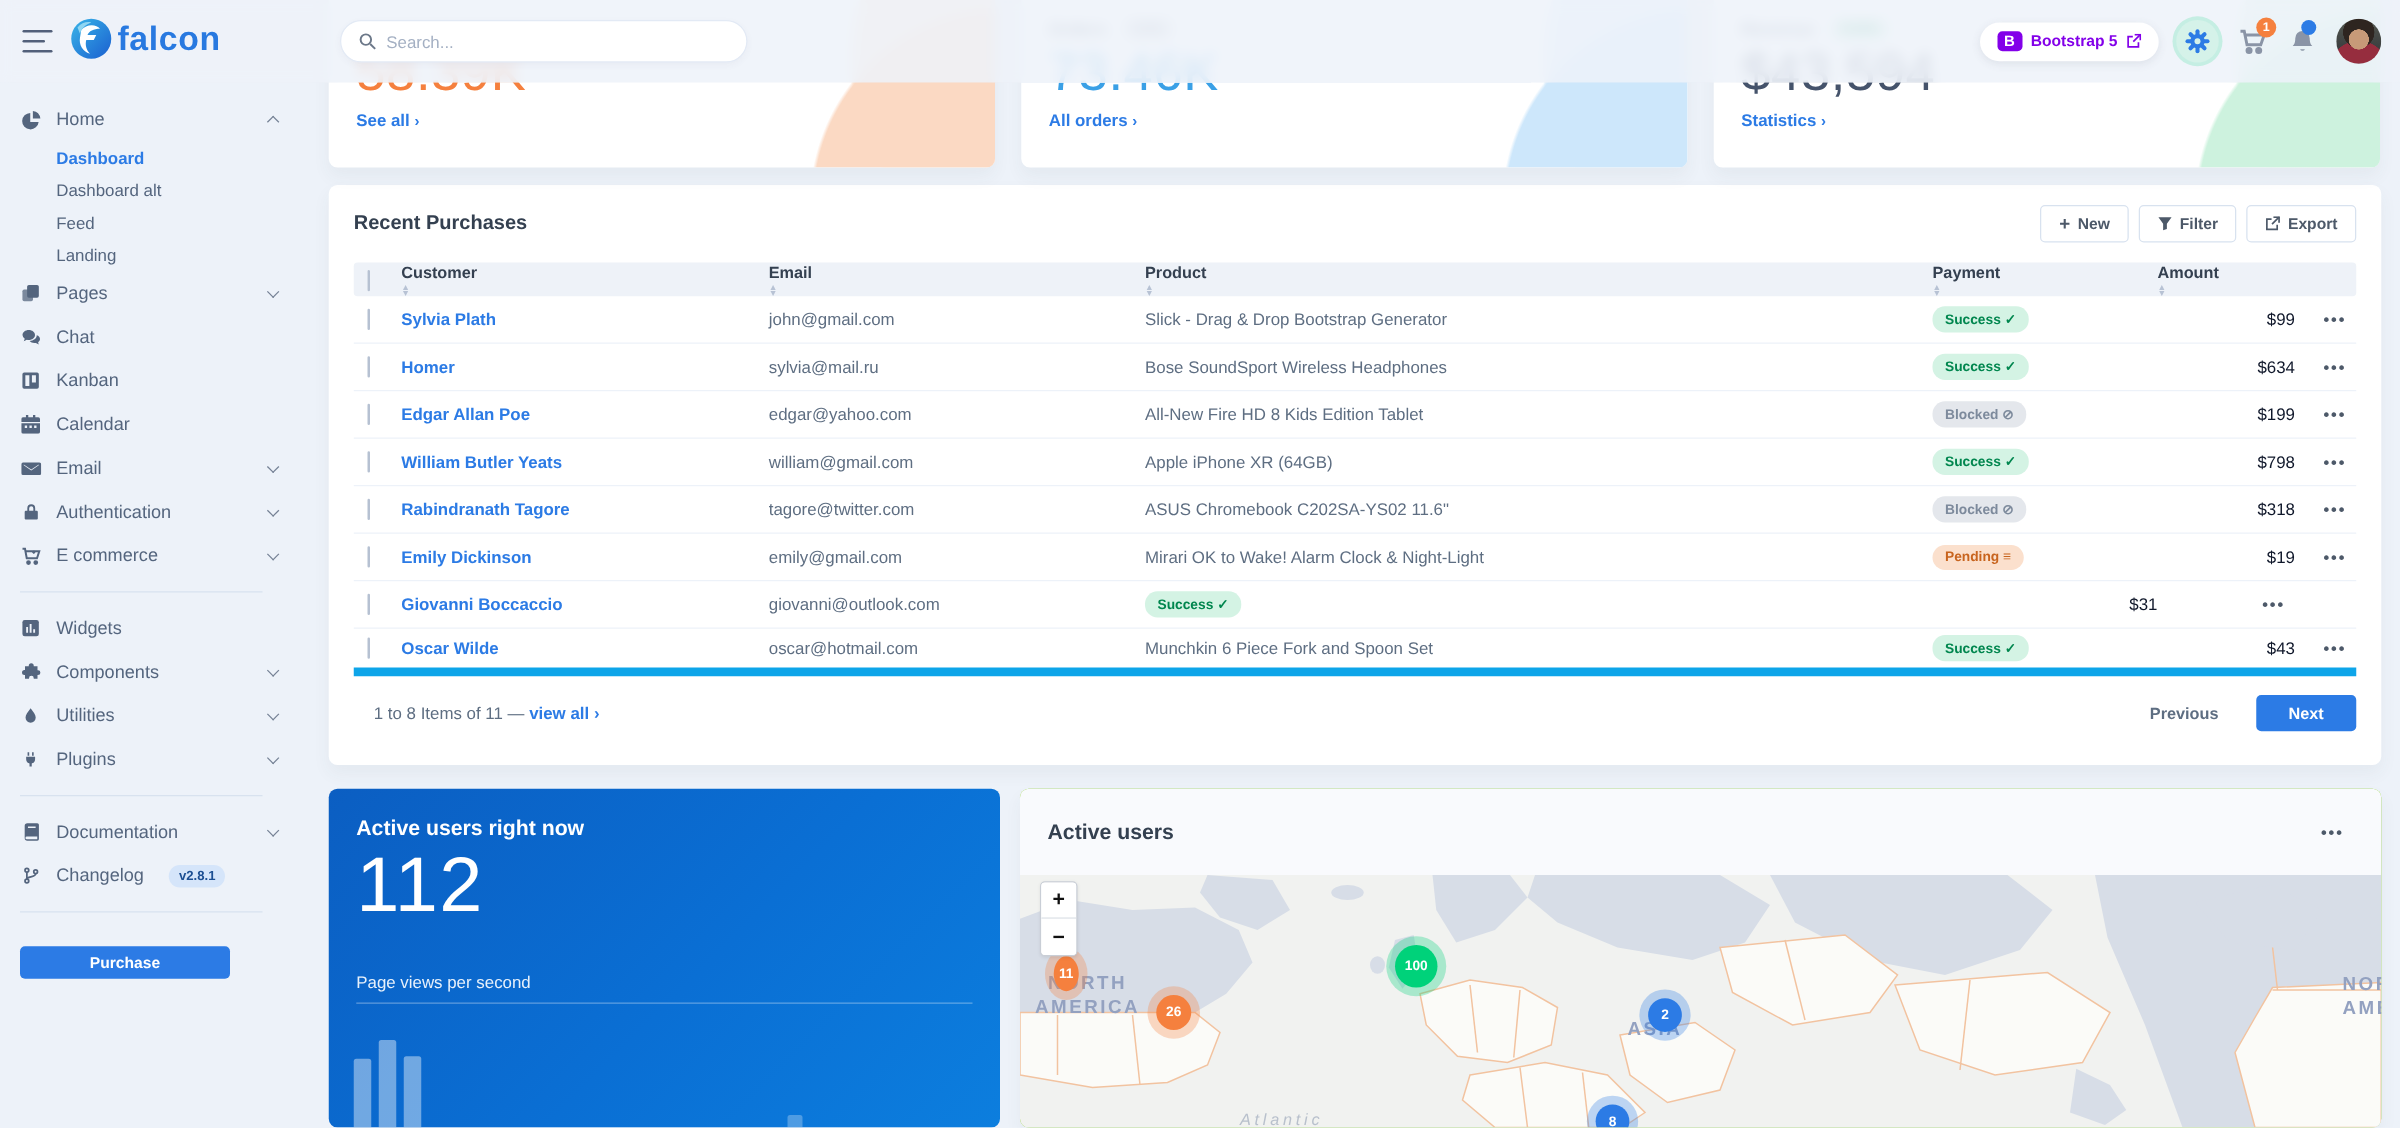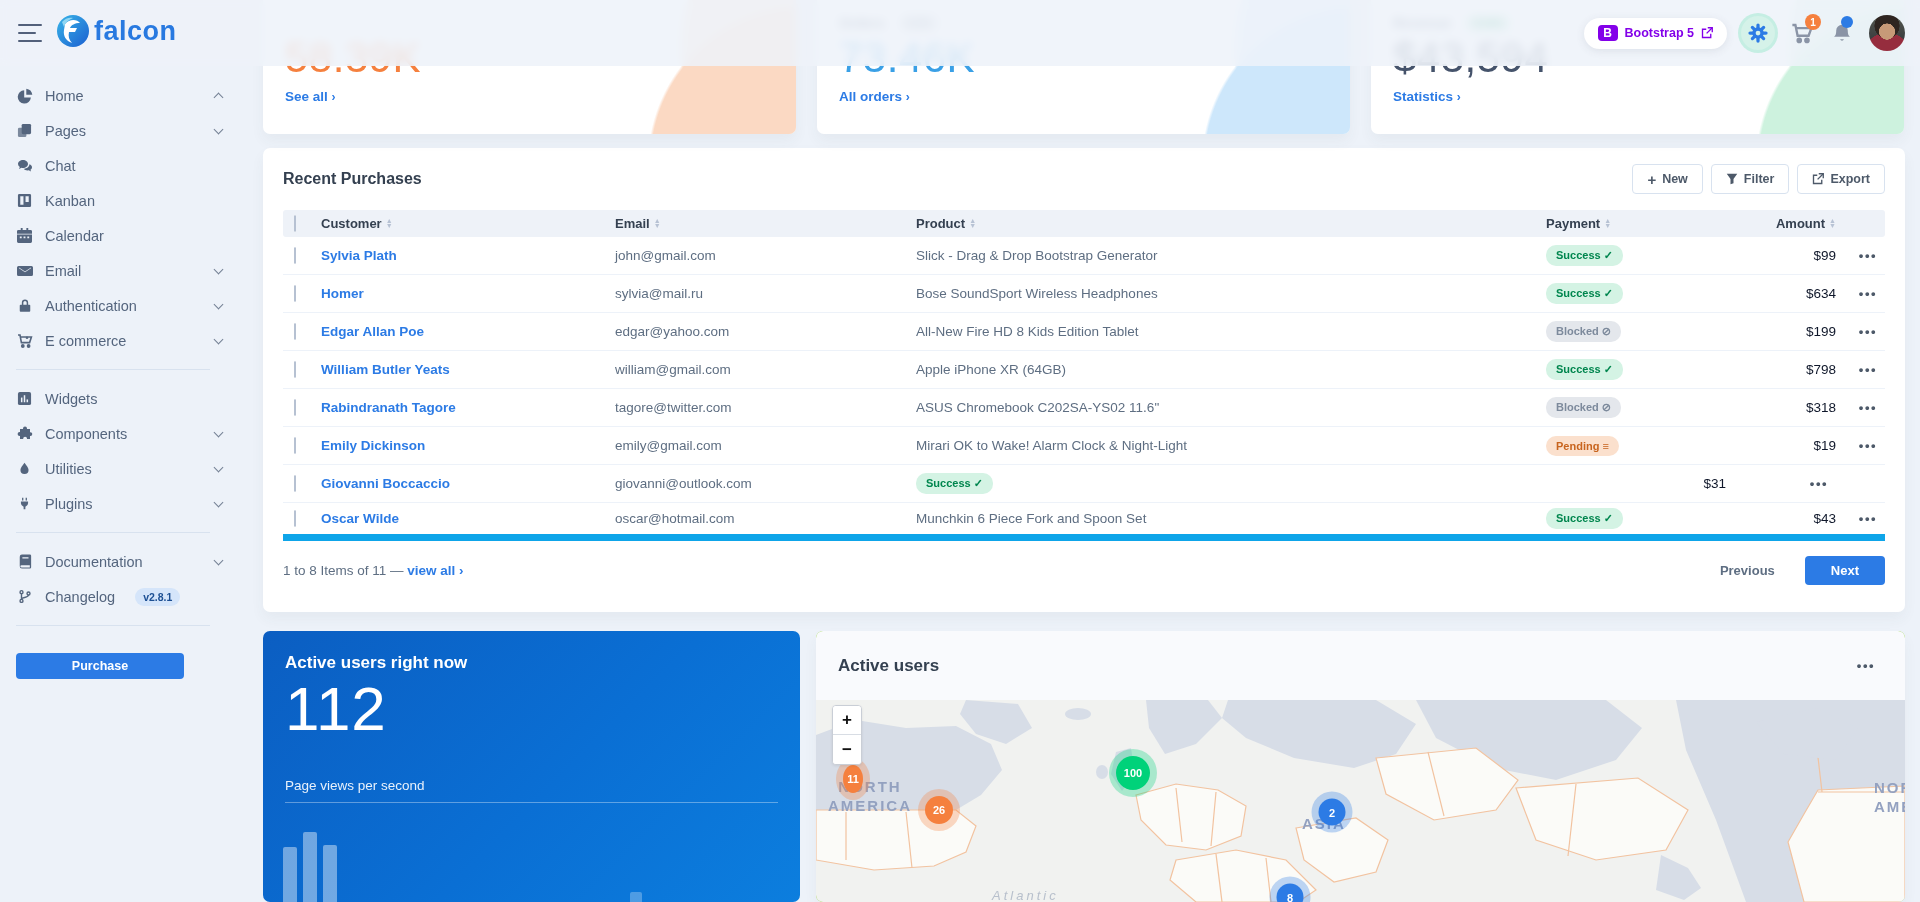--- a/index.html
+++ b/index.html
@@ -84,37 +84,37 @@
   
   .table-card { position:absolute; top:148px; left:0; width:1642px; height:464px; background:#fff; border-radius:7px;
                 box-shadow:0 7px 14px rgba(65,69,88,.05); padding:0 20px; }
   .table-head { height:62px; display:flex; align-items:center; }
   .table-title { font-size:16px; font-weight:bold; color:#344050; flex:1; }
   .tbtn { height:30px; border:1px solid #d8e2ef; background:#fff; border-radius:4px; margin-left:8px; padding:0 14px;
           font-size:12.5px; font-weight:600; color:#4d5969; display:flex; align-items:center; gap:6px; cursor:pointer;
           font-family:"Liberation Sans",sans-serif; }
   .grid-row { display:grid; grid-template-columns:38px 294px 301px 630px 180px 110px 49px; align-items:center; }
   .thead { height:27px; background:#eef2f8; border-radius:3px; font-size:13px; font-weight:bold; color:#344050; }
-  .th-cell { display:flex; align-items:center; gap:4px; cursor:pointer; }
+  .th-cell { display:flex; gap:4px; cursor:pointer;flex-direction:column; }
   .th-cell.right { justify-content:flex-end; }
   .sort { display:flex; flex-direction:column; line-height:4.5px; font-size:7px; color:#b7c2d4; }
   .trow { height:38px; border-bottom:1px solid #edf2f9; font-size:13.5px; }
   .trow:last-of-type { border-bottom:7px solid #0ea5e9; }
   .cb { width:16px; height:16px; border:1px solid #b6c1d2; border-radius:4px; background:#fff; cursor:pointer; margin-left:11px; }
   .thead .cb { margin-left:11px; }
   .cust { color:#2c7be5; font-weight:600; cursor:pointer; }
   .mail, .prod { color:#5e6e82; }
   .badge-status { display:inline-flex; align-items:center; gap:5px; border-radius:10px; padding:4px 10px;
                   font-size:11px; font-weight:bold; }
   .badge-status.Success { background:#d4f3e4; color:#00864e; }
   .badge-status.Blocked { background:#e4e7ec; color:#7d8a9c; }
   .badge-status.Pending { background:#fbe0cd; color:#c8641e; }
   .amt { text-align:right; color:#0f172a; }
   .dots { text-align:right; padding-right:8px; color:#4d5969; font-weight:bold; letter-spacing:1.5px; font-size:13px; cursor:pointer; }
-  .tfoot { display:flex; align-items:center; margin-top:15px; }
+  .tfoot { display:flex; align-items:center; margin-top:15px;margin-left:16px; }
   .tfoot-summary { font-size:13.5px; color:#5e6e82; flex:1; }
   .tfoot-summary .va { color:#2c7be5; font-weight:600; cursor:pointer; }
   .prev-btn { background:transparent; border:none; color:#5e6e82; font-size:13px; font-weight:600; cursor:pointer;
               padding:6px 16px; font-family:"Liberation Sans",sans-serif; }
   .next-btn { background:#2c7be5; border:none; color:#fff; font-size:13px; font-weight:600; border-radius:4px;
               padding:7px 26px; margin-left:14px; cursor:pointer; font-family:"Liberation Sans",sans-serif; }
 
   
   .blue-card { position:absolute; top:631px; left:0; width:537px; height:271px; border-radius:7px; overflow:hidden;
                background:linear-gradient(135deg,#0b5ec2 0%, #0a6fd4 55%, #0c7ede 100%); color:#fff; padding:22px; }
@@ -422,20 +422,26 @@
         <div>
           <div class="side-item">
             <span class="ic">
               <svg class="icn" width="16" height="16" viewBox="0 0 16 16" fill="currentColor">
                 <path d="M9.3 0.8a7 7 0 0 1 6 6H9.3zM7.2 2.3a6.6 6.6 0 1 0 6.7 7.2H7.2z"></path>
               </svg>
             </span>
             <span class="lab">Home</span>
             <span class="chev up"></span>
           </div>
+          <div class="side-children">
+            <div class="side-child active">Dashboard</div>
+            <div class="side-child">Dashboard alt</div>
+            <div class="side-child">Feed</div>
+            <div class="side-child">Landing</div>
+          </div>
           <div class="side-item">
             <span class="ic">
               <svg class="icn" width="15" height="15" viewBox="0 0 16 16" fill="currentColor">
                 <rect x="5" y="1" width="10" height="11" rx="1.5"></rect>
                 <rect x="1" y="5" width="9" height="10" rx="1.5" opacity=".75"></rect>
               </svg>
             </span>
             <span class="lab">Pages</span>
             <span class="chev down"></span>
           </div>
@@ -580,20 +586,27 @@
           <stop offset="0" stop-color="#39b5e8"></stop>
               <stop offset="1" stop-color="#1a5fd0"></stop>
             </linearGradient>
           </defs>
         <circle cx="17" cy="17" r="16" fill="url(#lg1)"></circle>
         <path d="M9 10 C13 5 21 5 24 9 C19 9 15 11 14 14 L21 14 L19 18 L13 18 C12 22 13 26 16 29 C10 27 7 22 8 16 Z" fill="#fff"></path>
         <path d="M6 8 C9 4 14 3 17 4 C12 6 9 9 8 13 Z" fill="#8fd6f2"></path>
       </svg>
       <span class="brand-word">falcon</span>
     </div>
+    <div class="search-pill">
+      <svg class="icn" width="14" height="14" viewBox="0 0 16 16" fill="none" stroke="#6c7889" stroke-width="1.8">
+          <circle cx="6.5" cy="6.5" r="4.8"></circle>
+          <path d="M10.5 10.5 L15 15"></path>
+        </svg>
+      <input type="text" placeholder="Search..." style="">
+    </div>
     <div class="nav-right">
       <div class="bs-pill">
         <span class="bs-logo">B</span>
         <span class="bs-label">Bootstrap 5</span>
         <svg class="icn" width="12" height="12" viewBox="0 0 16 16" fill="none" stroke="#8300e9" stroke-width="1.8">
             <path d="M7 3H2v11h11V9"></path>
             <path d="M9 1h6v6"></path>
             <path d="M15 1L7.5 8.5"></path>
           </svg>
       </div>

